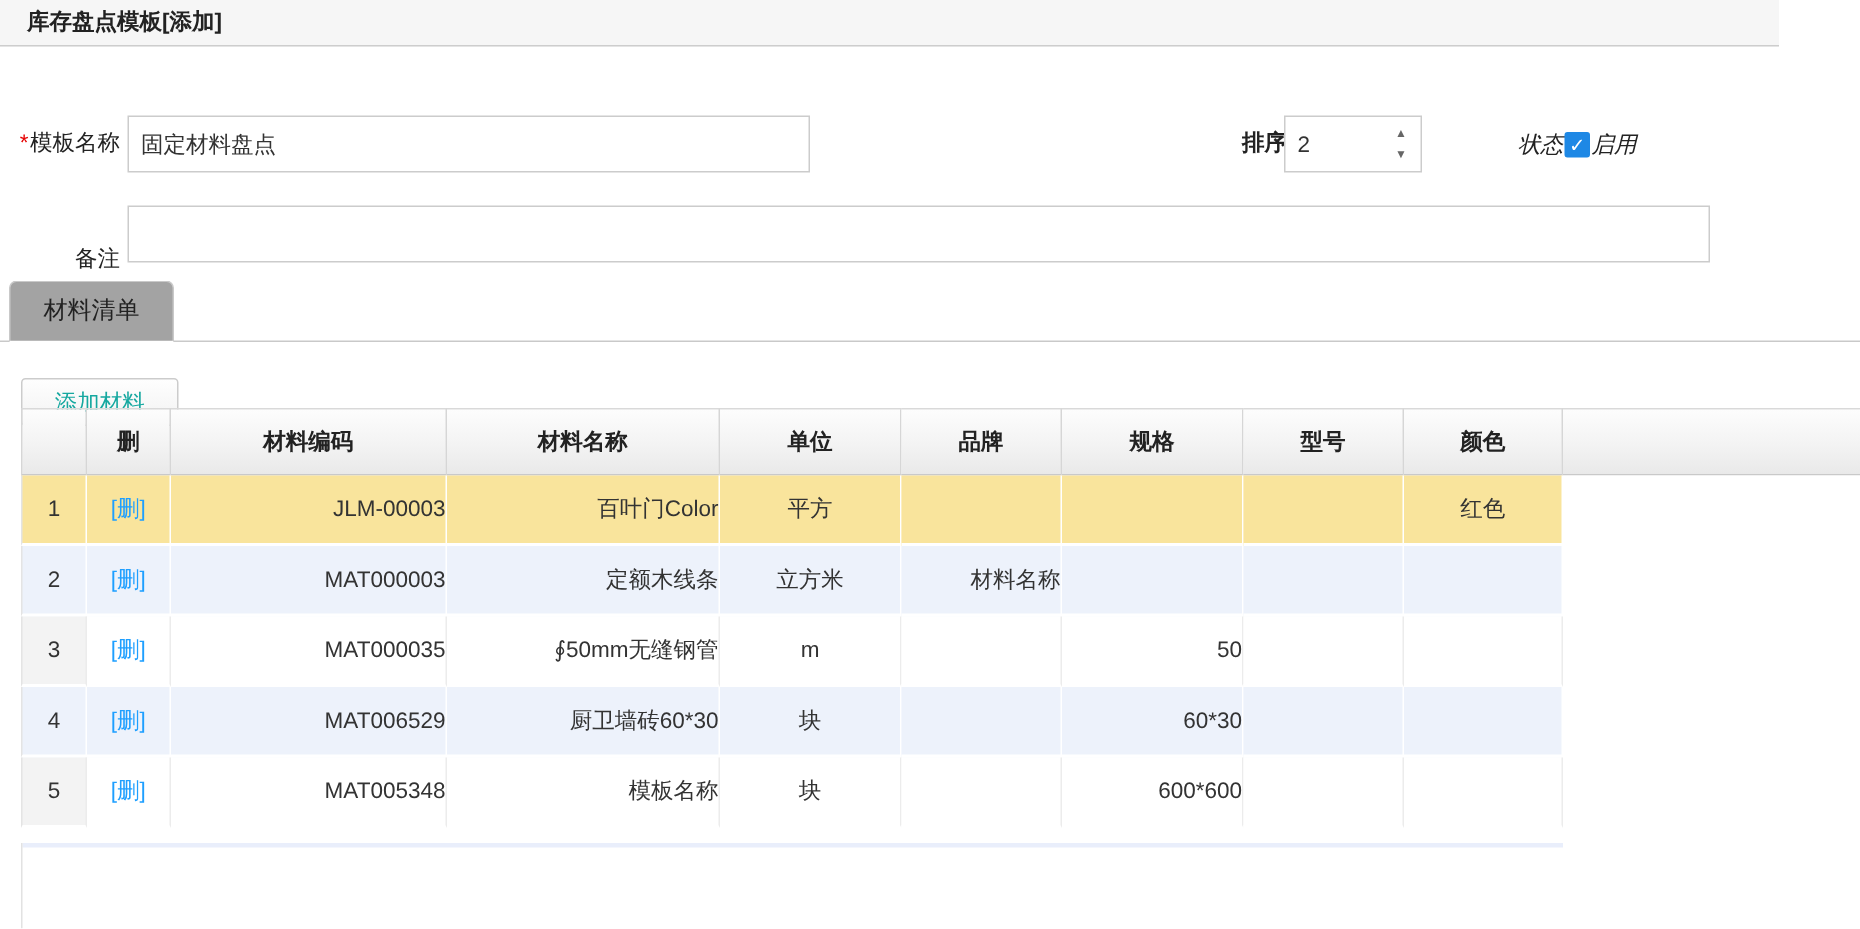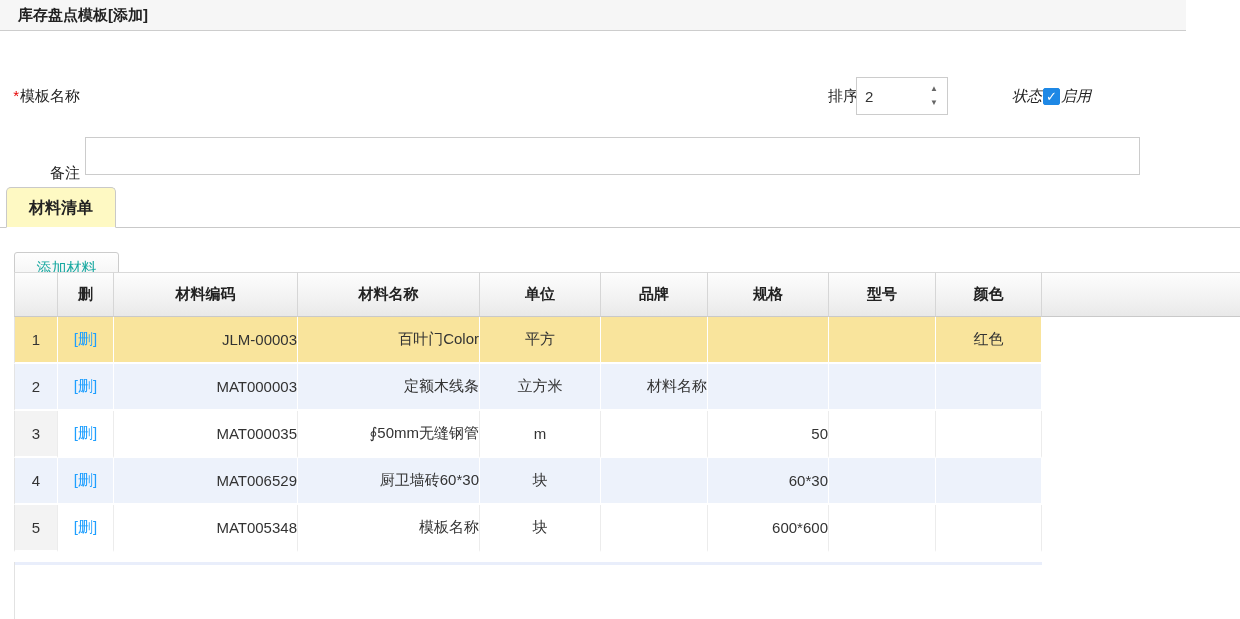--- a/index.html
+++ b/index.html
@@ -28,22 +28,22 @@
   .spin-arrows span{font-size:8px;line-height:8px;color:#666;cursor:pointer;}
   .status-wrap{position:absolute;left:1012px;top:77px;height:38px;display:flex;align-items:center;font-style:italic;}
   .checkbox{width:17px;height:17px;background:#fff;border:1px solid #999;border-radius:2px;
     display:inline-flex;align-items:center;justify-content:center;margin:0 1px;cursor:pointer;}
   .checkbox.checked{background:var(--cb-blue);border-color:var(--cb-blue);}
   .checkbox.checked::after{content:"✓";color:#fff;font-size:13px;font-weight:bold;line-height:1;}
 
   
   .tabbar{position:absolute;left:0;top:188px;width:1240px;height:40px;border-bottom:1px solid #c9c9c9;}
   .tab{position:absolute;left:6px;bottom:-1px;height:41px;line-height:39px;padding:0 22px;
-    background:#fef9c3;border:1px solid #c9c9c9;border-bottom:1px solid #fff;border-radius:5px 5px 0 0;
-    font-weight:bold;font-size:16px;color:#222;cursor:pointer;}
+    background:#a3a3a3;border:1px solid #c9c9c9;border-bottom:1px solid #fff;border-radius:5px 5px 0 0;
+    font-weight:normal;font-size:16px;color:#222;cursor:pointer;}
 
   
   .add-btn{position:absolute;left:14px;top:252px;width:105px;height:32px;
     background:linear-gradient(180deg,#fefefe,#f2f2f2);border:1px solid #ccc;border-radius:3px;
     color:var(--teal);font-size:15px;font-family:inherit;cursor:pointer;}
 
   
   .grid{position:absolute;left:14px;top:272px;width:1226px;border-collapse:separate;border-spacing:0;
     table-layout:fixed;font-size:15px;}
   .grid th{height:45px;background:linear-gradient(180deg,#fdfdfd 0%,#f3f3f3 55%,#e9e9e9 100%);
@@ -67,22 +67,23 @@
   .left-edge{position:absolute;left:14px;top:562px;width:1px;height:57px;background:#e2e2e2;}
 </style>
 <title>库存盘点模板[添加]</title></head>
 <body>
 
 <div class="page">
 
   <div class="titlebar">库存盘点模板[添加]</div>
 
   <div class="flabel" style="left:0;top:77px;width:80px;"><span class="req">*</span><span>模板名称</span></div>
+  <input class="tinput" style="left: 85px; top: 77px; width: 455px;" value="固定材料盘点">
 
-  <div class="flabel" style="left:778px;top:77px;width:80px;">排序</div>
+  <div class="flabel" style="left:778px;top:77px;width:80px;font-weight:bold;">排序</div>
   <div class="spin-wrap">
     <input value="2" style="">
     <div class="spin-arrows">
       <span>▲</span>
       <span>▼</span>
     </div>
   </div>
 
   <div class="status-wrap">
     <span>状态</span>

